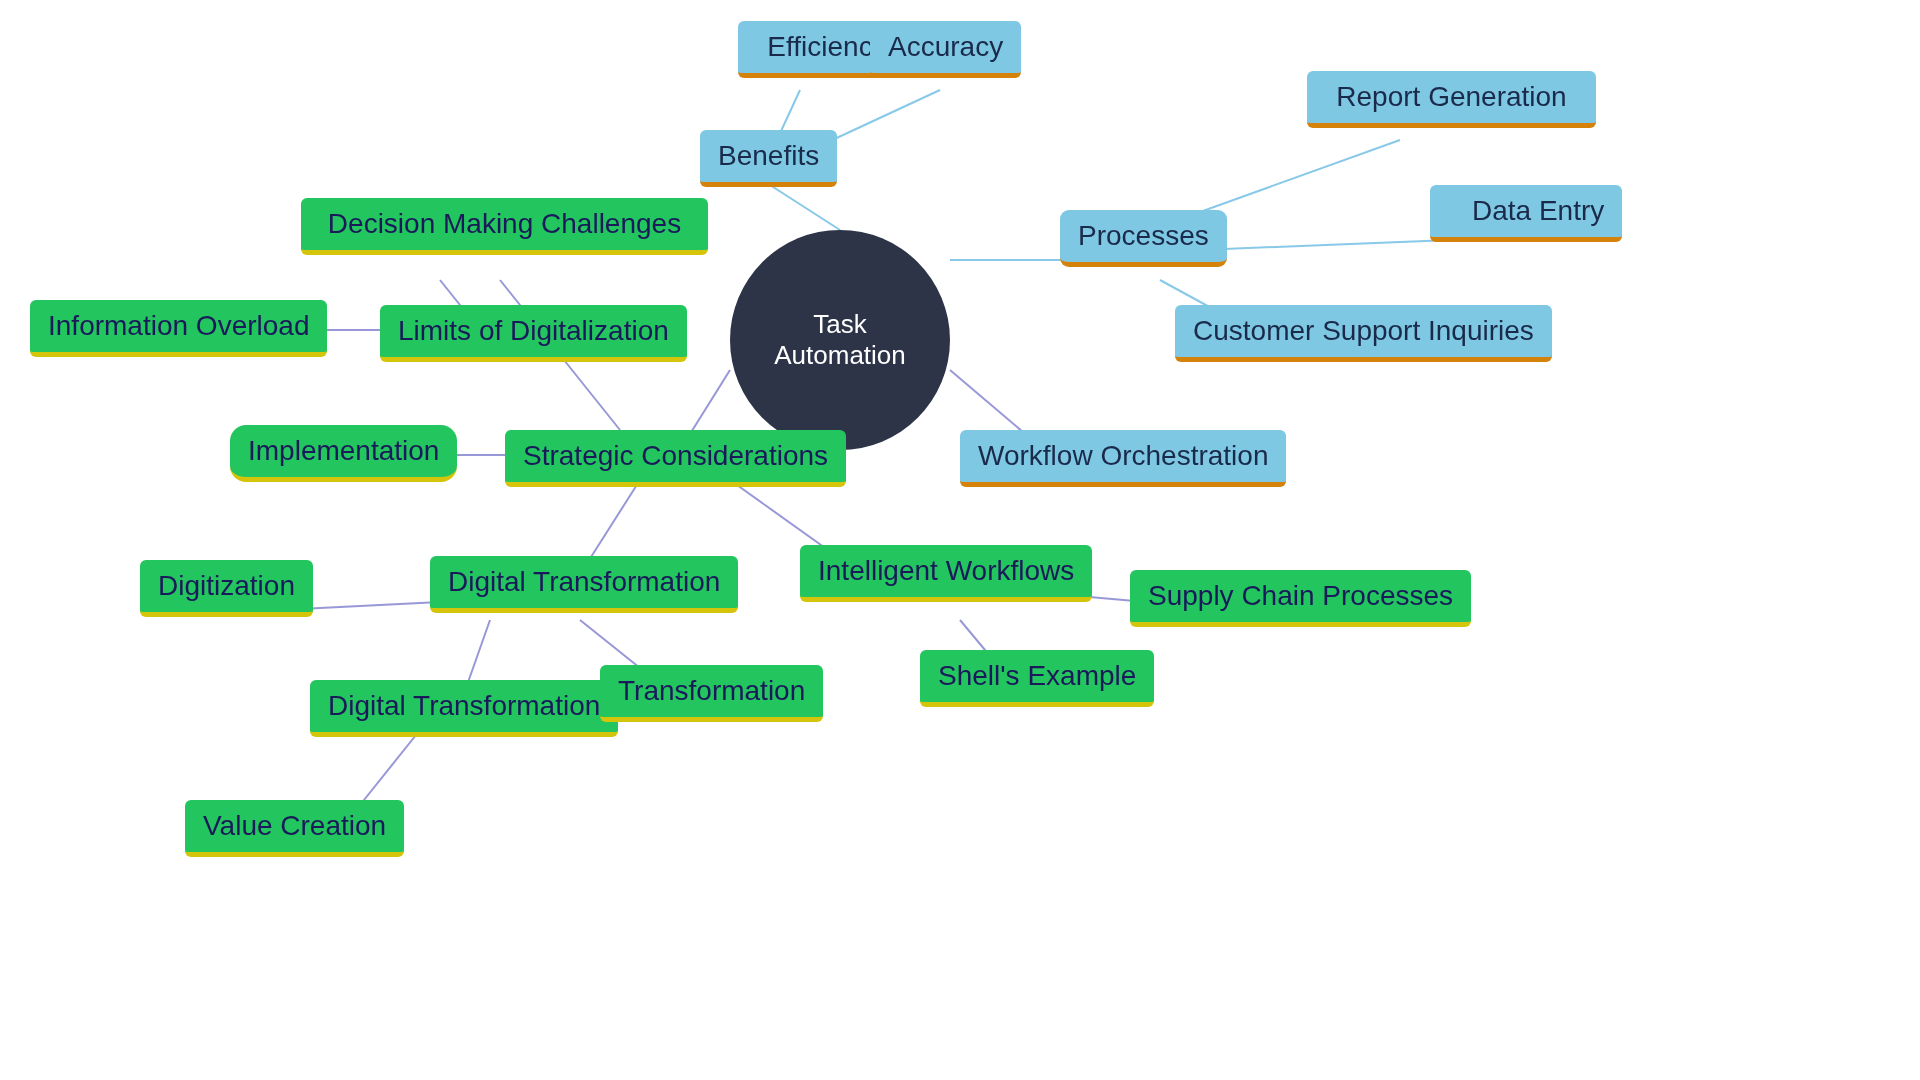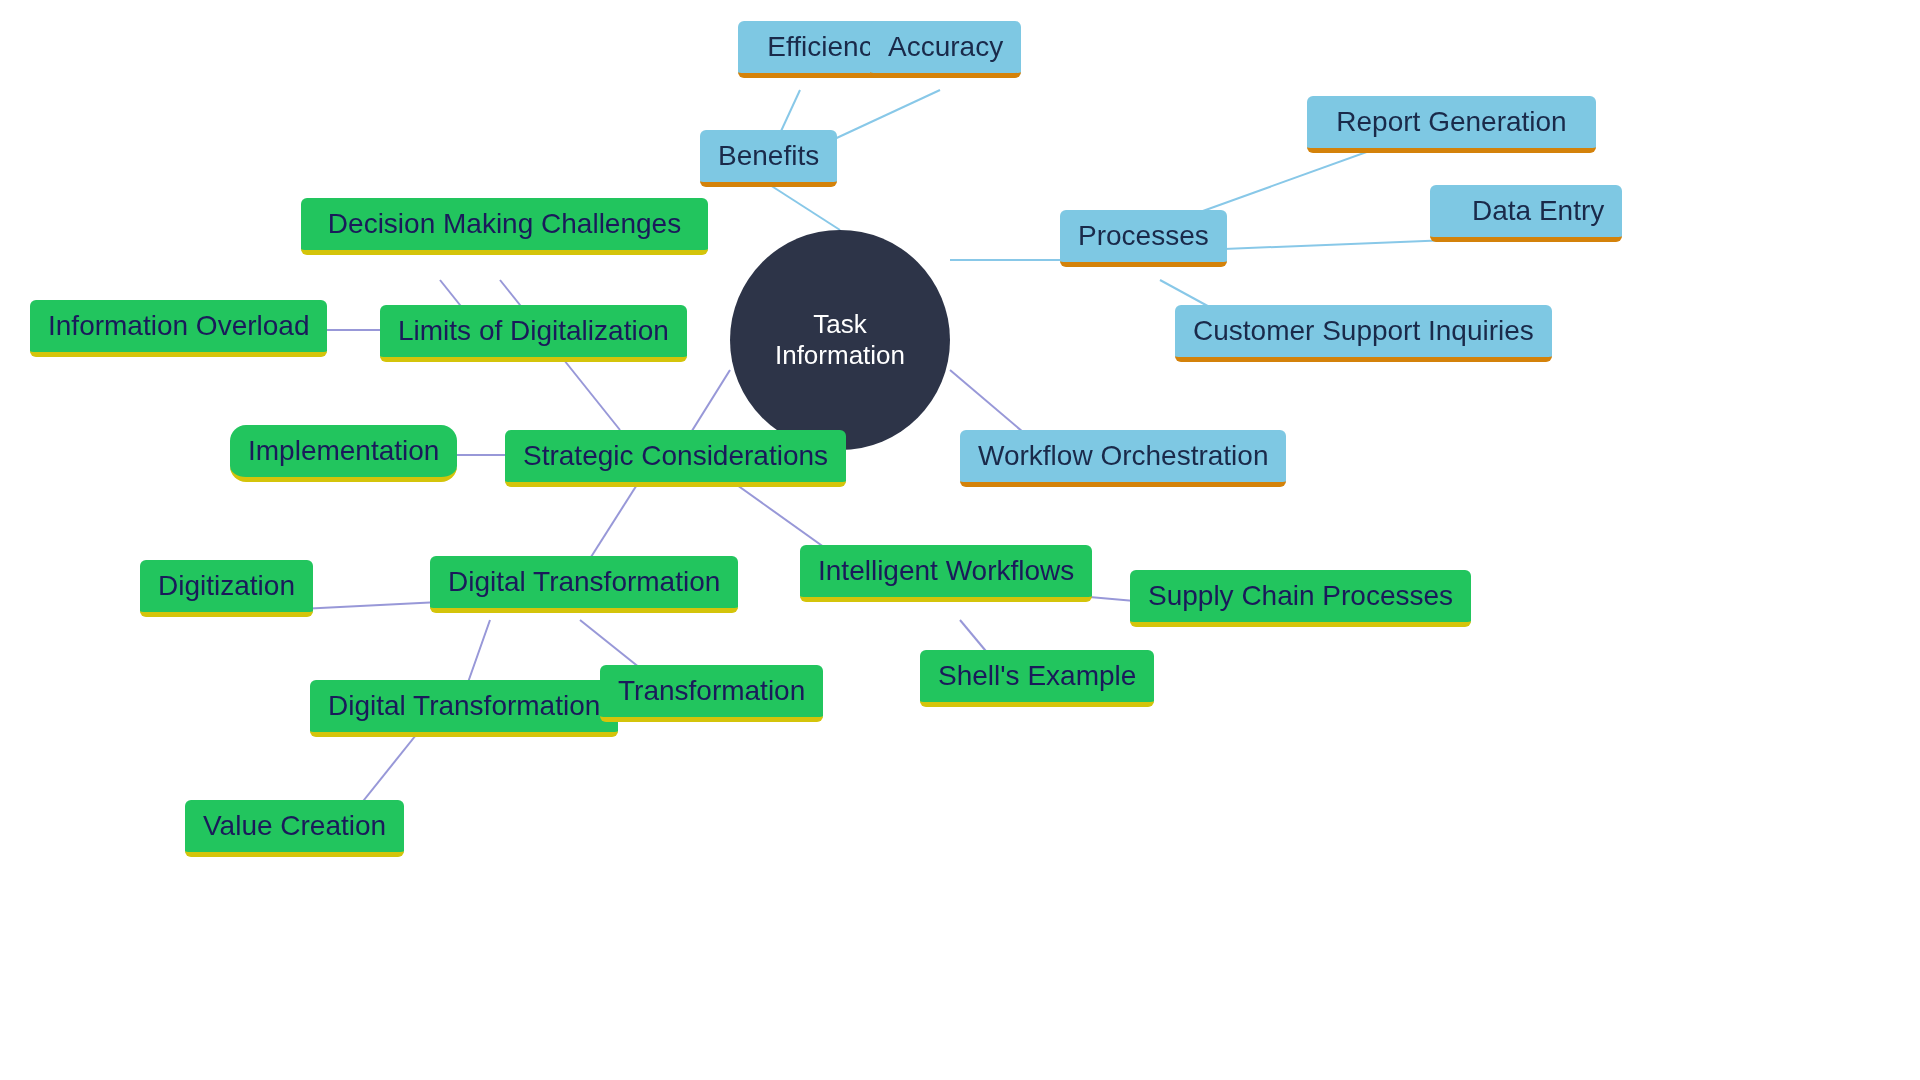--- a/index.html
+++ b/index.html
@@ -99,33 +99,33 @@
 
   <line x1="420" y1="730" x2="340" y2="830" stroke="#9898d8" stroke-width="2"></line>
 
   <line x1="730" y1="480" x2="870" y2="580" stroke="#9898d8" stroke-width="2"></line>
 
   <line x1="1010" y1="590" x2="1180" y2="605" stroke="#9898d8" stroke-width="2"></line>
 
   <line x1="960" y1="620" x2="1010" y2="680" stroke="#9898d8" stroke-width="2"></line>
 </svg>
 
-<div class="node node-center" style="left: 730px; top: 230px;">Task Information</div>
+<div class="node node-center" style="left: 730px; top: 230px;">Task Automation</div>
 
 <div class="node node-blue" style="left: 738px; top: 21px; min-width: 178px;">Efficiency</div>
 
 <div class="node node-blue" style="left: 870px; top: 21px; min-width: 140px;">Accuracy</div>
 
 <div class="node node-blue" style="left: 700px; top: 130px; min-width: 130px;">Benefits</div>
 
-<div class="node node-blue" style="left: 1307px; top: 71px; min-width: 289px; margin-top: 25px;">Report Generation</div>
+<div class="node node-blue" style="left: 1307px; top: 71px; min-width: 289px;">Report Generation</div>
 
 <div class="node node-blue" style="left: 1430px; top: 185px; min-width: 160px; padding-left: 42px;">Data Entry</div>
 
-<div class="node node-blue" style="left: 1060px; top: 210px; min-width: 160px;">Processes</div>
+<div class="node node-blue" style="left: 1060px; top: 210px; min-width: 160px; border-radius: 9px;">Processes</div>
 
 <div class="node node-blue" style="left: 1175px; top: 305px; min-width: 295px;">Customer Support Inquiries</div>
 
 <div class="node node-blue" style="left: 960px; top: 430px; min-width: 240px;">Workflow Orchestration</div>
 
 <div class="node node-purple" style="left: 505px; top: 430px; min-width: 305px;">Strategic Considerations</div>
 
 <div class="node node-purple" style="left: 230px; top: 425px; min-width: 190px; border-radius: 16px;">Implementation</div>
 
 <div class="node node-purple" style="left: 301px; top: 198px; min-width: 407px;">Decision Making Challenges</div>

